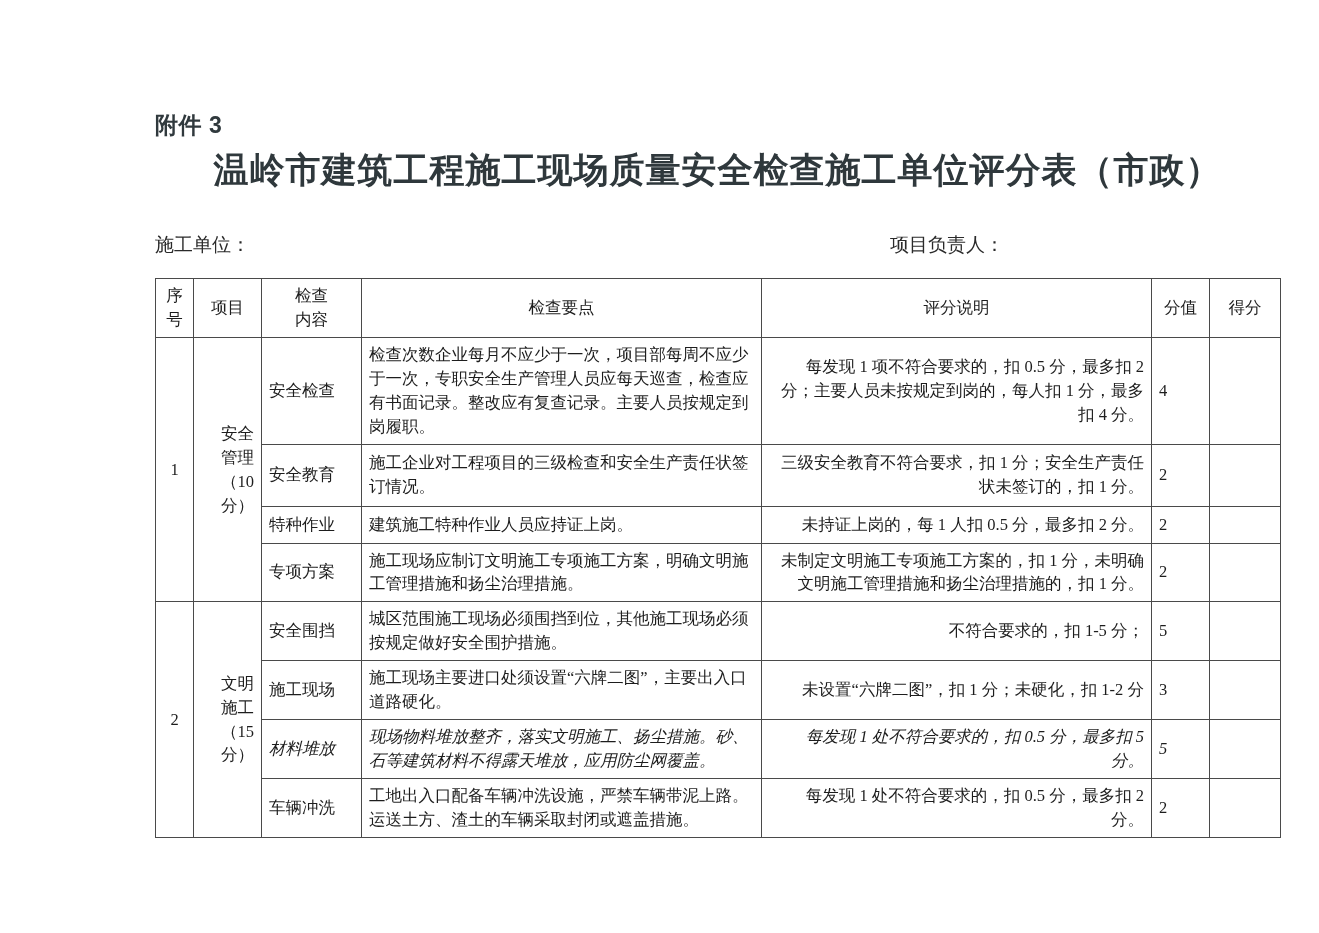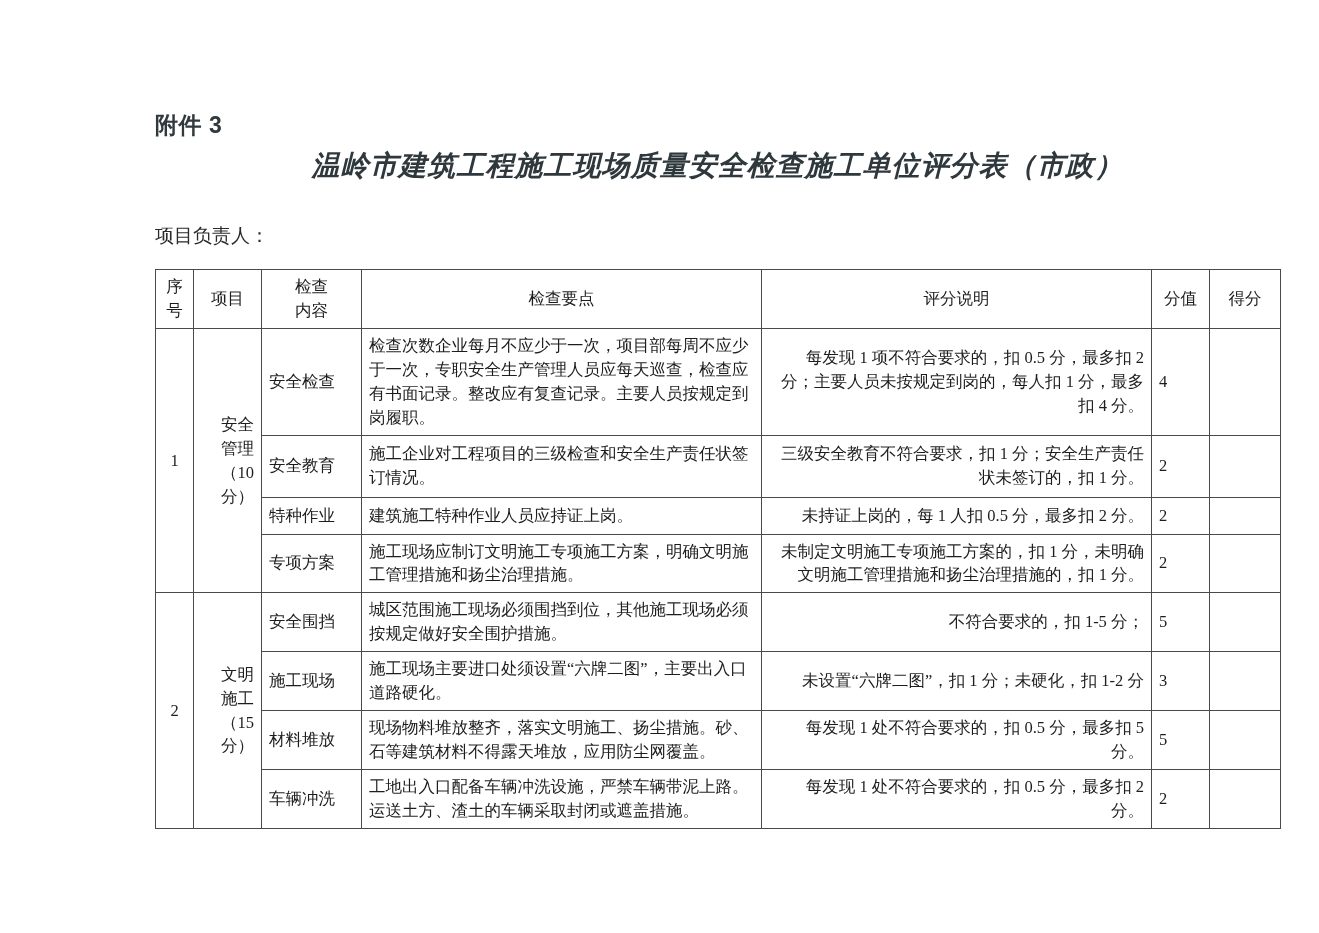--- a/index.html
+++ b/index.html
@@ -35,29 +35,28 @@
   }
   .attachment-label {
     font-size: 23px;
     font-weight: bold;
     color: #30393d;
     letter-spacing: 0.5px;
     margin: 0 0 6px 0;
     font-family: "Liberation Sans", "DejaVu Sans", sans-serif;
   }
   .doc-title {
-    font-size: 28px;
+    font-size: 35px;
     font-weight: bold;
     color: #2f383c;
     text-align: center;
     letter-spacing: 1px;
     margin: 0 0 38px 0;
     font-family: "Liberation Serif", "DejaVu Serif", serif;
     white-space: nowrap;
-    font-style: italic;
   }
   .meta-row {
     display: flex;
     font-size: 19px;
     color: #2a2a2a;
     margin-bottom: 20px;
     align-items: baseline;
   }
   .meta-left {
     width: 735px;
@@ -148,37 +147,38 @@
     color: #2a2a2a;
     letter-spacing: 4px;
     font-family: "Liberation Serif", "DejaVu Serif", serif;
   }
   .tall-1 { height: 74px; }
   .tall-2 { height: 62px; }
   .tall-3 { height: 37px; }
   .tall-4 { height: 58px; font-family: Liberation Serif, serif; }
   .tall-5 { height: 45px; }
   .tall-6 { height: 48px; }
-  .tall-7 { height: 50px; }
+  .tall-7 { height: 50px; font-style: italic; }
   .tall-8 { height: 50px; }
 </style>
 </head>
 <body>
 
 <div class="page">
   <div class="scan-tint"></div>
 
   <div class="content">
 
     <div class="attachment-label">附件 3</div>
 
     <h1 class="doc-title">温岭市建筑工程施工现场质量安全检查施工单位评分表（市政）</h1>
 
 
     <div class="meta-row">
+      <div class="meta-left">施工单位：</div>
       <div class="meta-right">项目负责人：</div>
     </div>
 
     <table class="score-table">
       <colgroup>
         <col class="col-seq">
         <col class="col-item">
         <col class="col-content">
         <col class="col-points">
         <col class="col-scoring">

